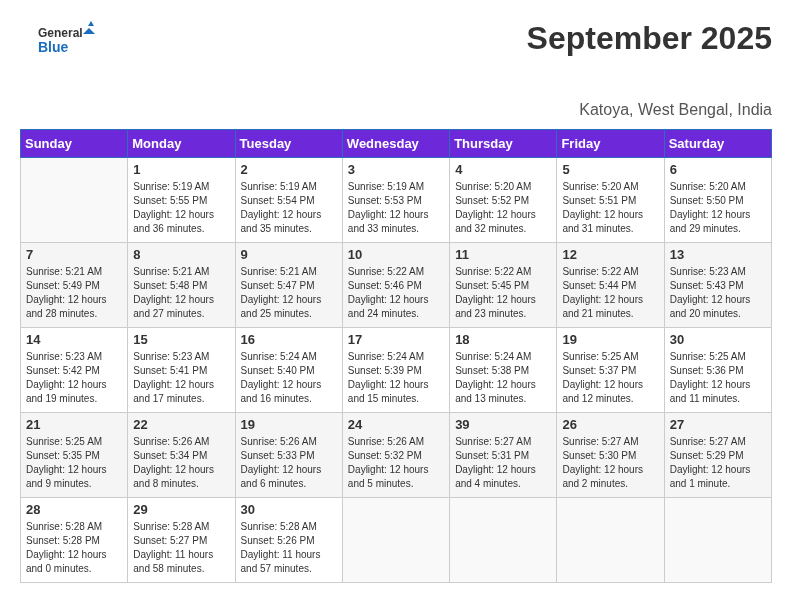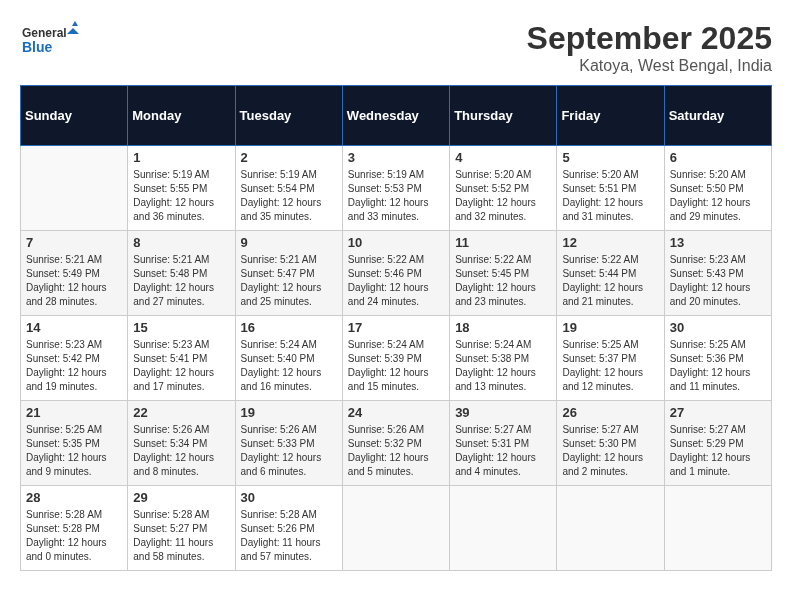--- a/index.html
+++ b/index.html
@@ -13,42 +13,44 @@
     .header {
       display: flex;
       justify-content: space-between;
       align-items: flex-start;
       margin-bottom: 10px;
     }
     .logo {
       display: flex;
       align-items: center;
       gap: 4px;
+      margin-left: 16px;
     }
     .title-block {
       text-align: right;
     }
     .month-title {
       font-size: 32px;
       font-weight: bold;
       color: #333;
     }
     .location {
       font-size: 16px;
       color: #555;
+      margin-top: 44px;
     }
     table {
       width: 100%;
       border-collapse: collapse;
       font-size: 11px;
     }
     thead tr th {
-      background-color: #0f172a;
+      background-color: #6d28d9;
       color: #fff;
-      padding: 22px 4px;
+      padding: 6px 4px;
       text-align: left;
       font-size: 13px;
       font-weight: bold;
       border: 1px solid #2a6ebb;
     }
     tbody tr td {
       border: 1px solid #ccc;
       padding: 4px 5px;
       vertical-align: top;
       width: calc(100% / 7);

